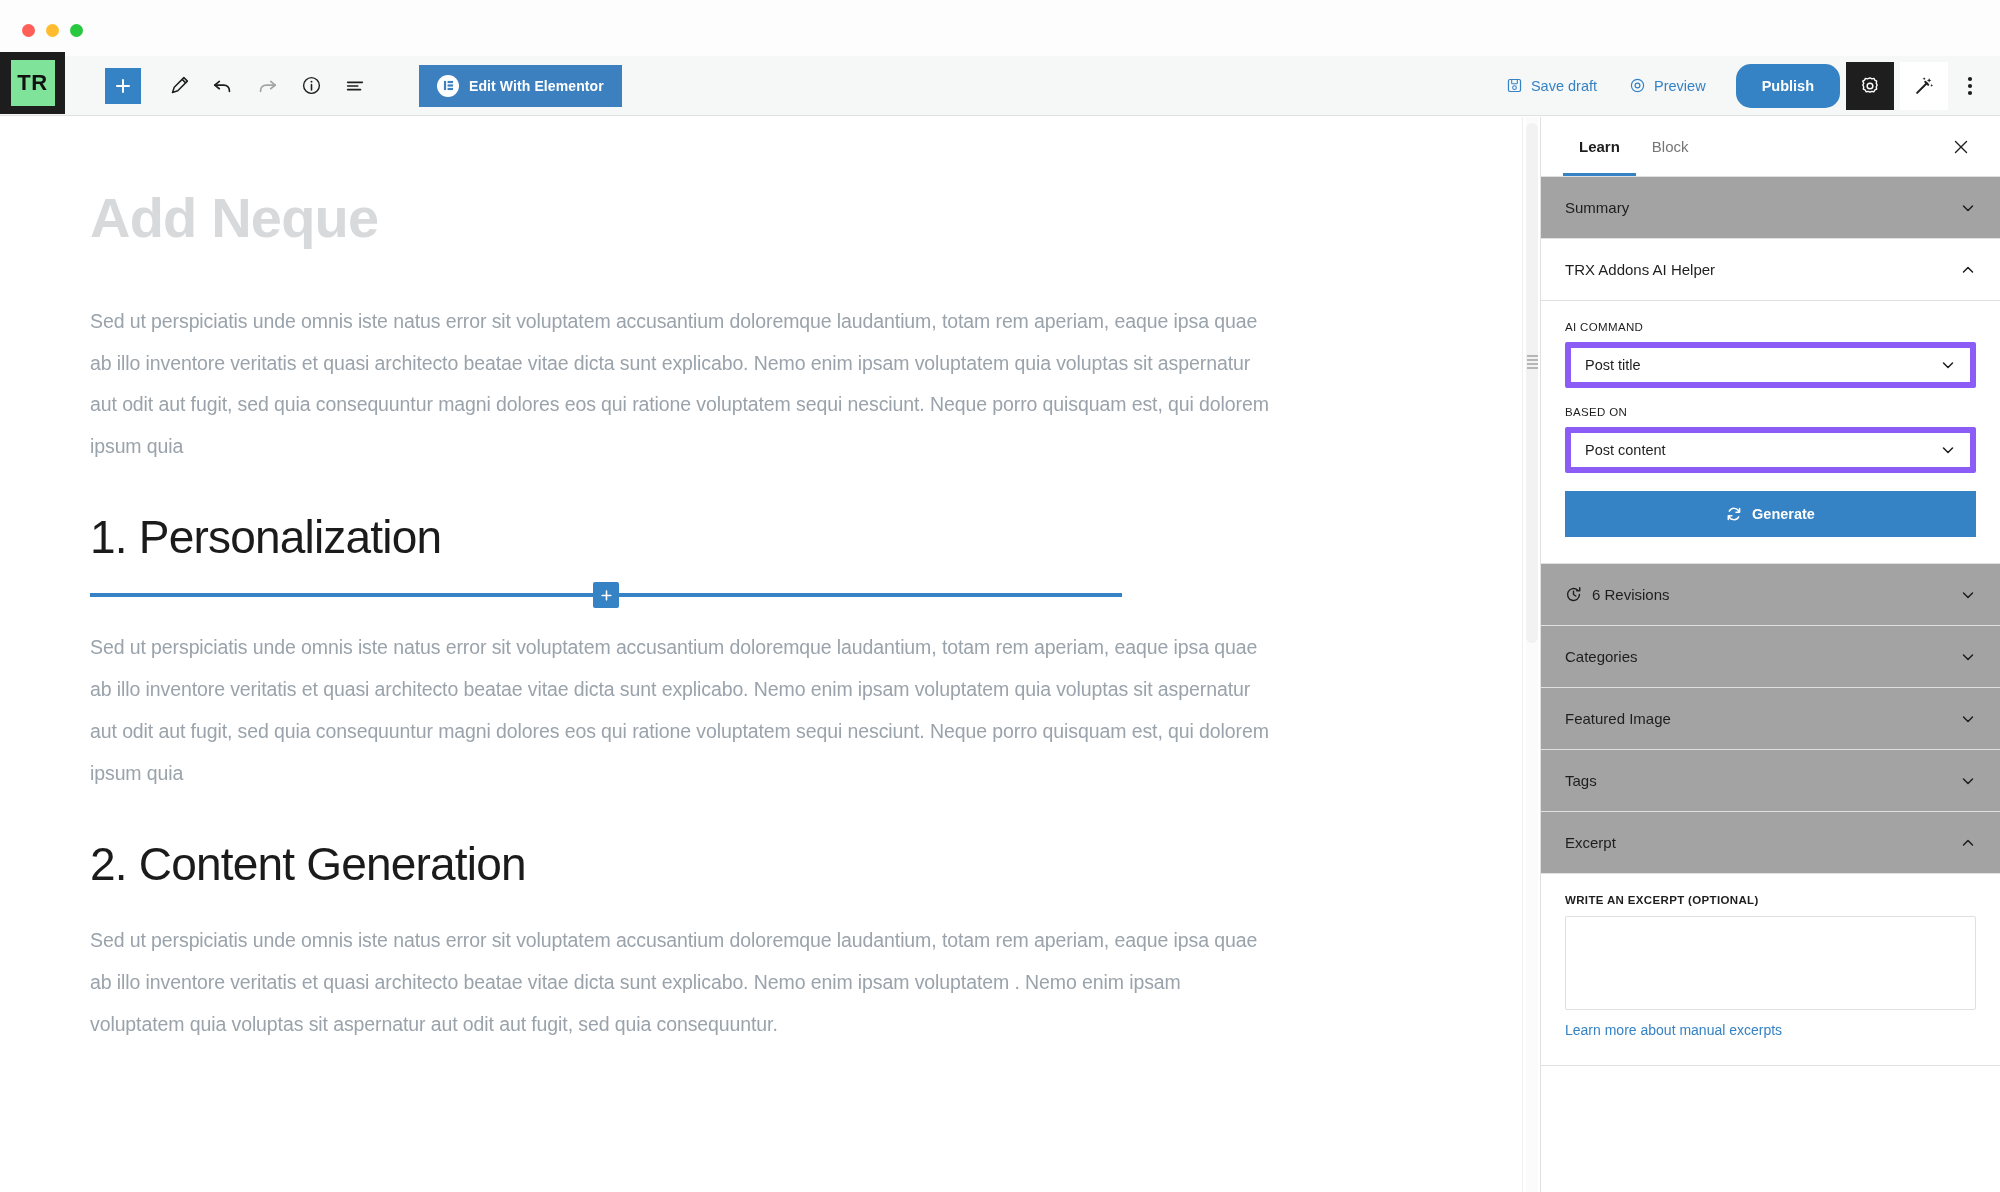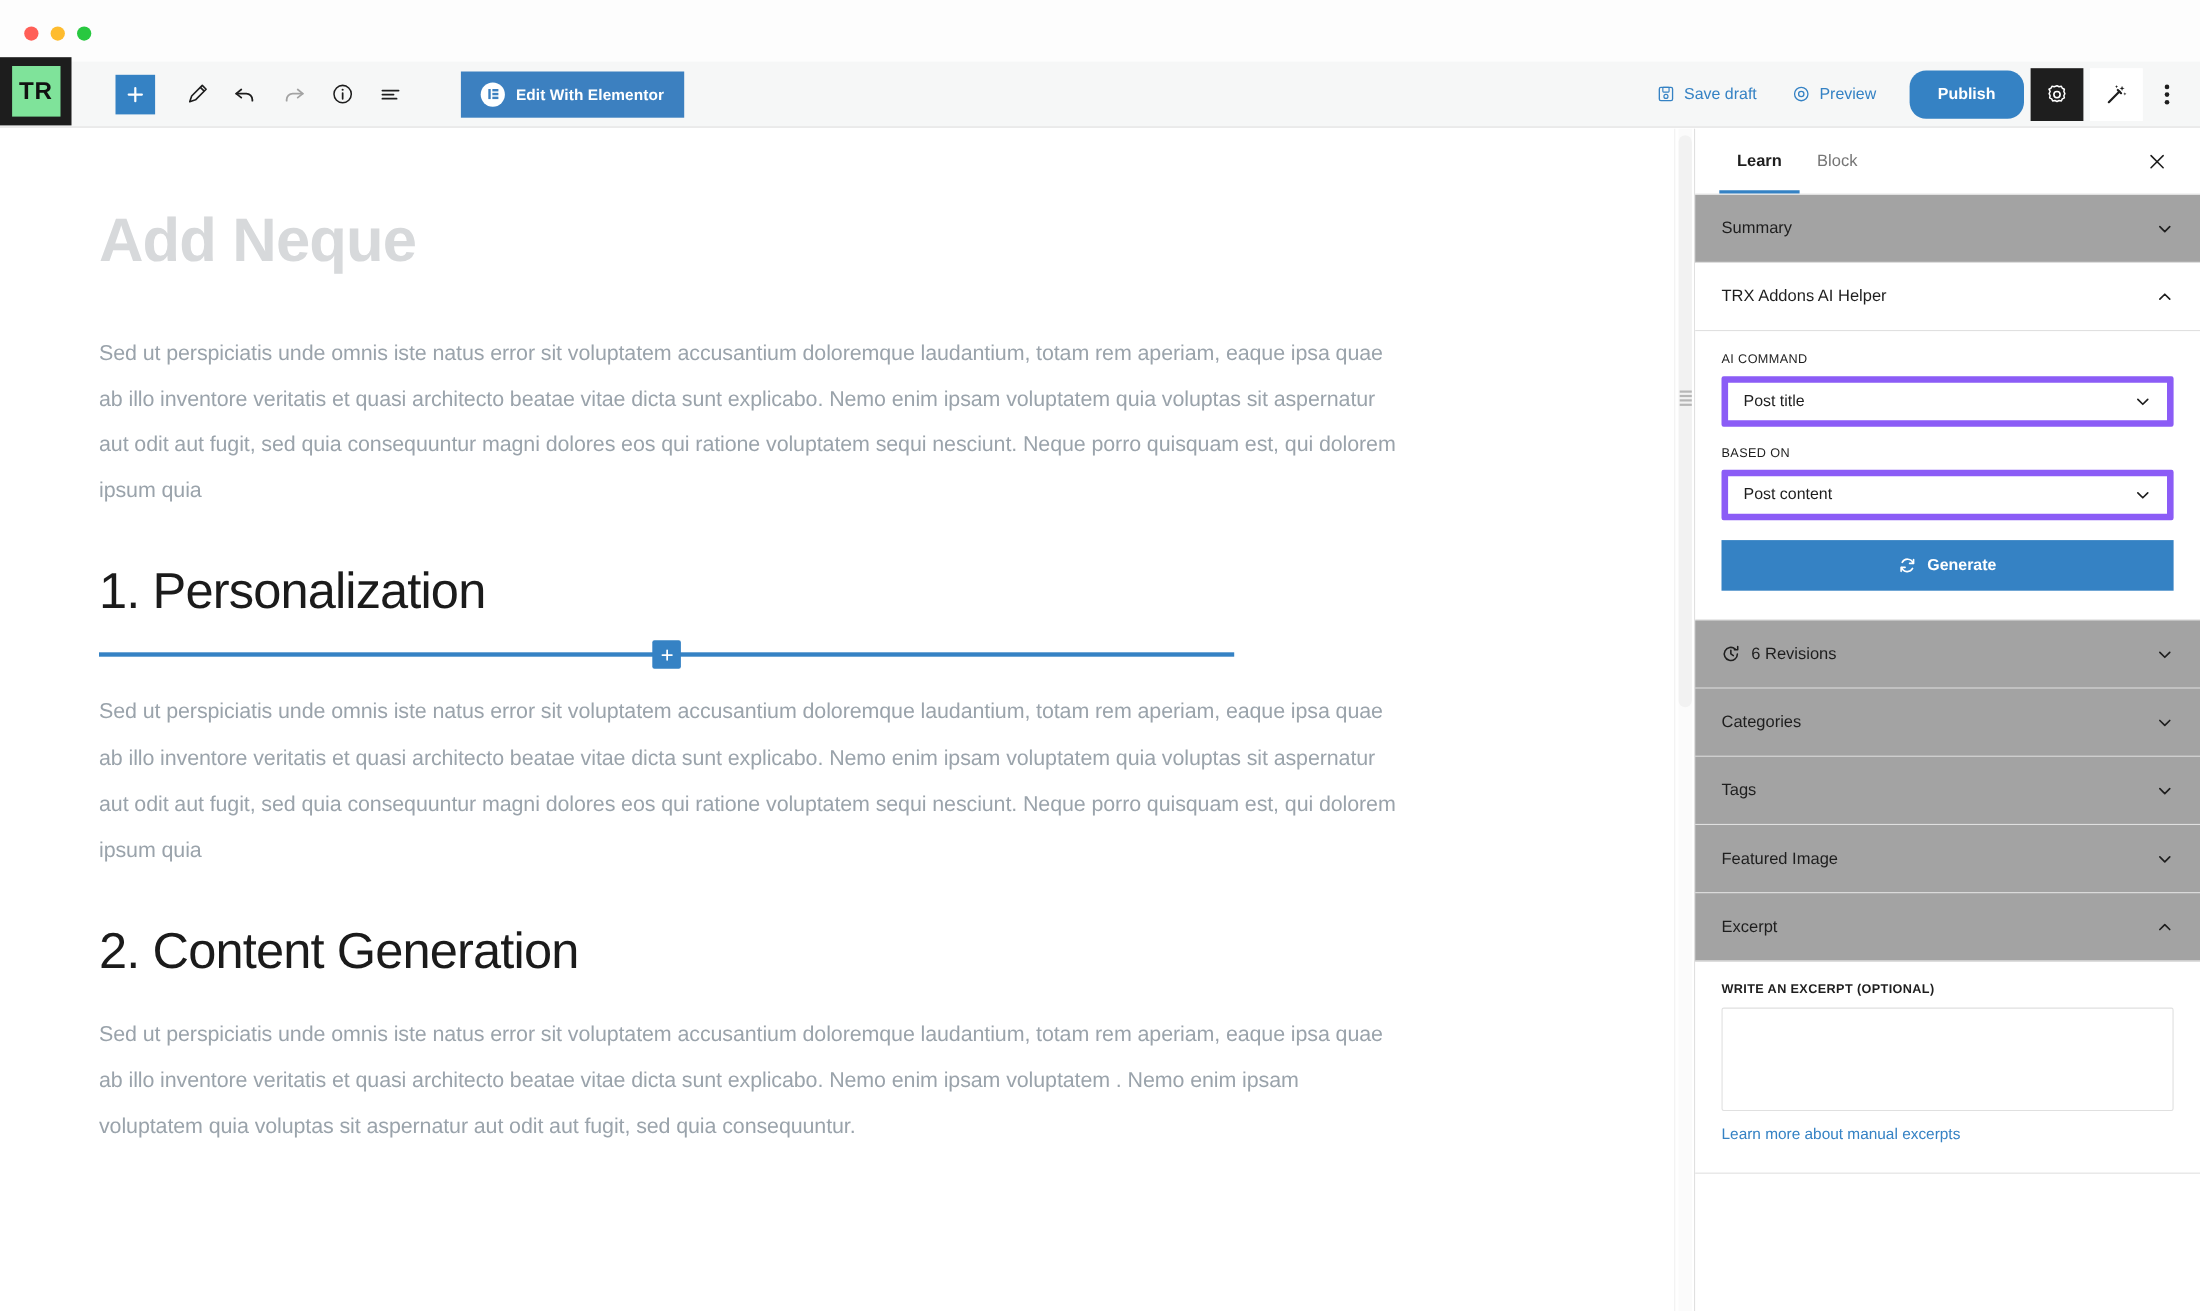--- a/index.html
+++ b/index.html
@@ -504,30 +504,30 @@
   <div class="panel-head">
     <span class="ptitle">Categories</span>
     <span class="chev">
       <svg width="16" height="16" viewBox="0 0 16 16" aria-hidden="true">
         <path d="M3.5 6l4.5 4.5L12.5 6" fill="none" stroke="#1e1e1e" stroke-width="1.5" stroke-linecap="round" stroke-linejoin="round"></path>
       </svg>
     </span>
   </div>
 
   <div class="panel-head">
+    <span class="ptitle">Featured Image</span>
+    <span class="chev">
+      <svg width="16" height="16" viewBox="0 0 16 16" aria-hidden="true">
+        <path d="M3.5 6l4.5 4.5L12.5 6" fill="none" stroke="#1e1e1e" stroke-width="1.5" stroke-linecap="round" stroke-linejoin="round"></path>
+      </svg>
+    </span>
+  </div>
+
+  <div class="panel-head">
     <span class="ptitle">Tags</span>
-    <span class="chev">
-      <svg width="16" height="16" viewBox="0 0 16 16" aria-hidden="true">
-        <path d="M3.5 6l4.5 4.5L12.5 6" fill="none" stroke="#1e1e1e" stroke-width="1.5" stroke-linecap="round" stroke-linejoin="round"></path>
-      </svg>
-    </span>
-  </div>
-
-  <div class="panel-head">
-    <span class="ptitle">Featured Image</span>
     <span class="chev">
       <svg width="16" height="16" viewBox="0 0 16 16" aria-hidden="true">
         <path d="M3.5 6l4.5 4.5L12.5 6" fill="none" stroke="#1e1e1e" stroke-width="1.5" stroke-linecap="round" stroke-linejoin="round"></path>
       </svg>
     </span>
   </div>
 
   <div class="panel-head">
     <span class="ptitle">Excerpt</span>
     <span class="chev">

